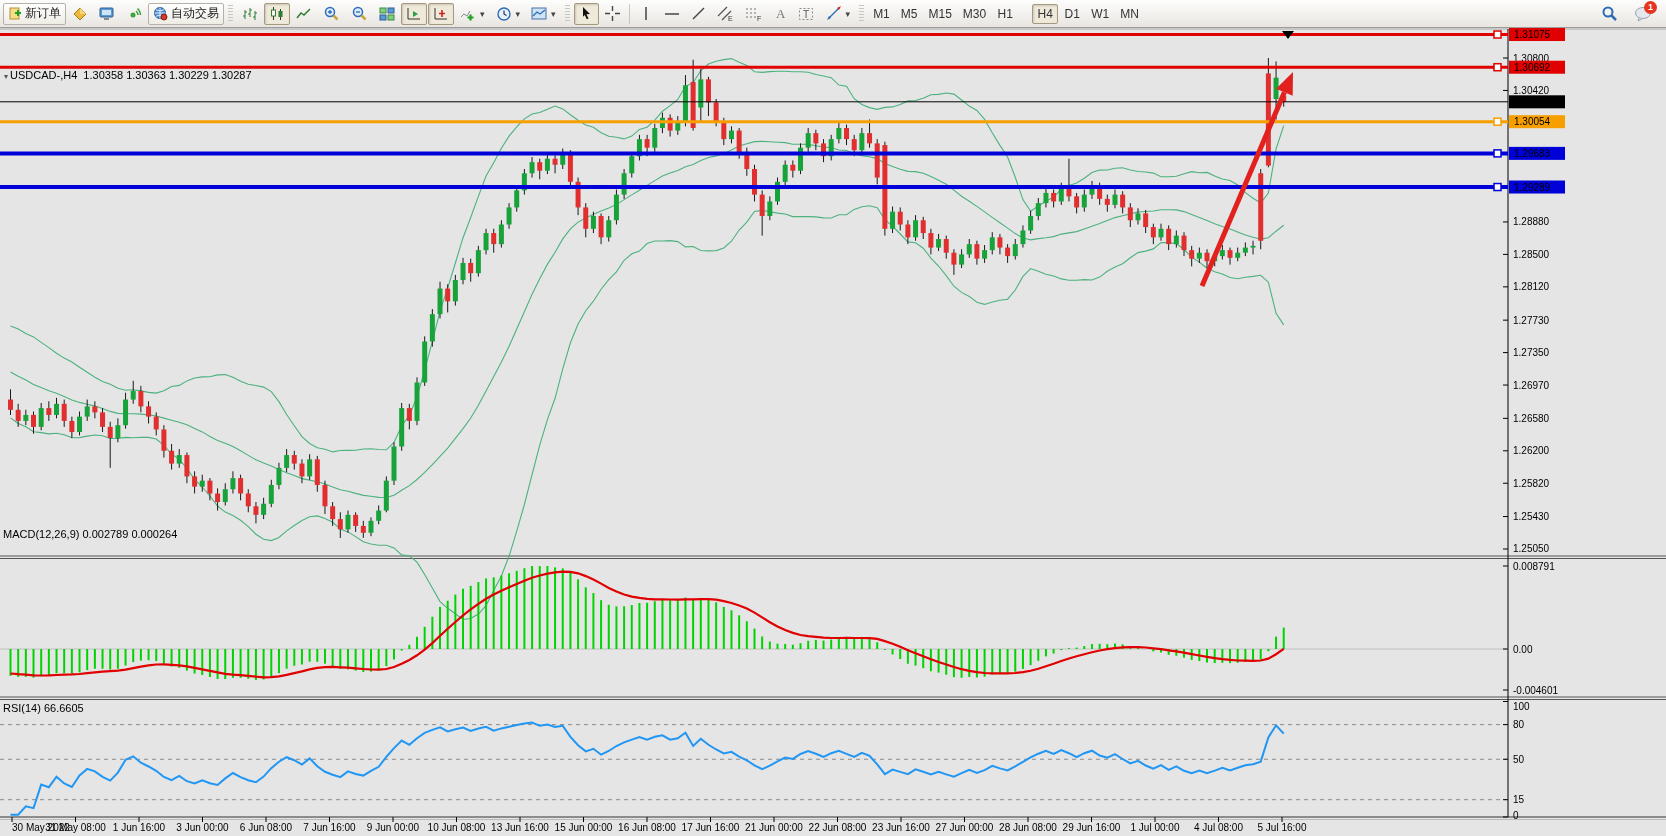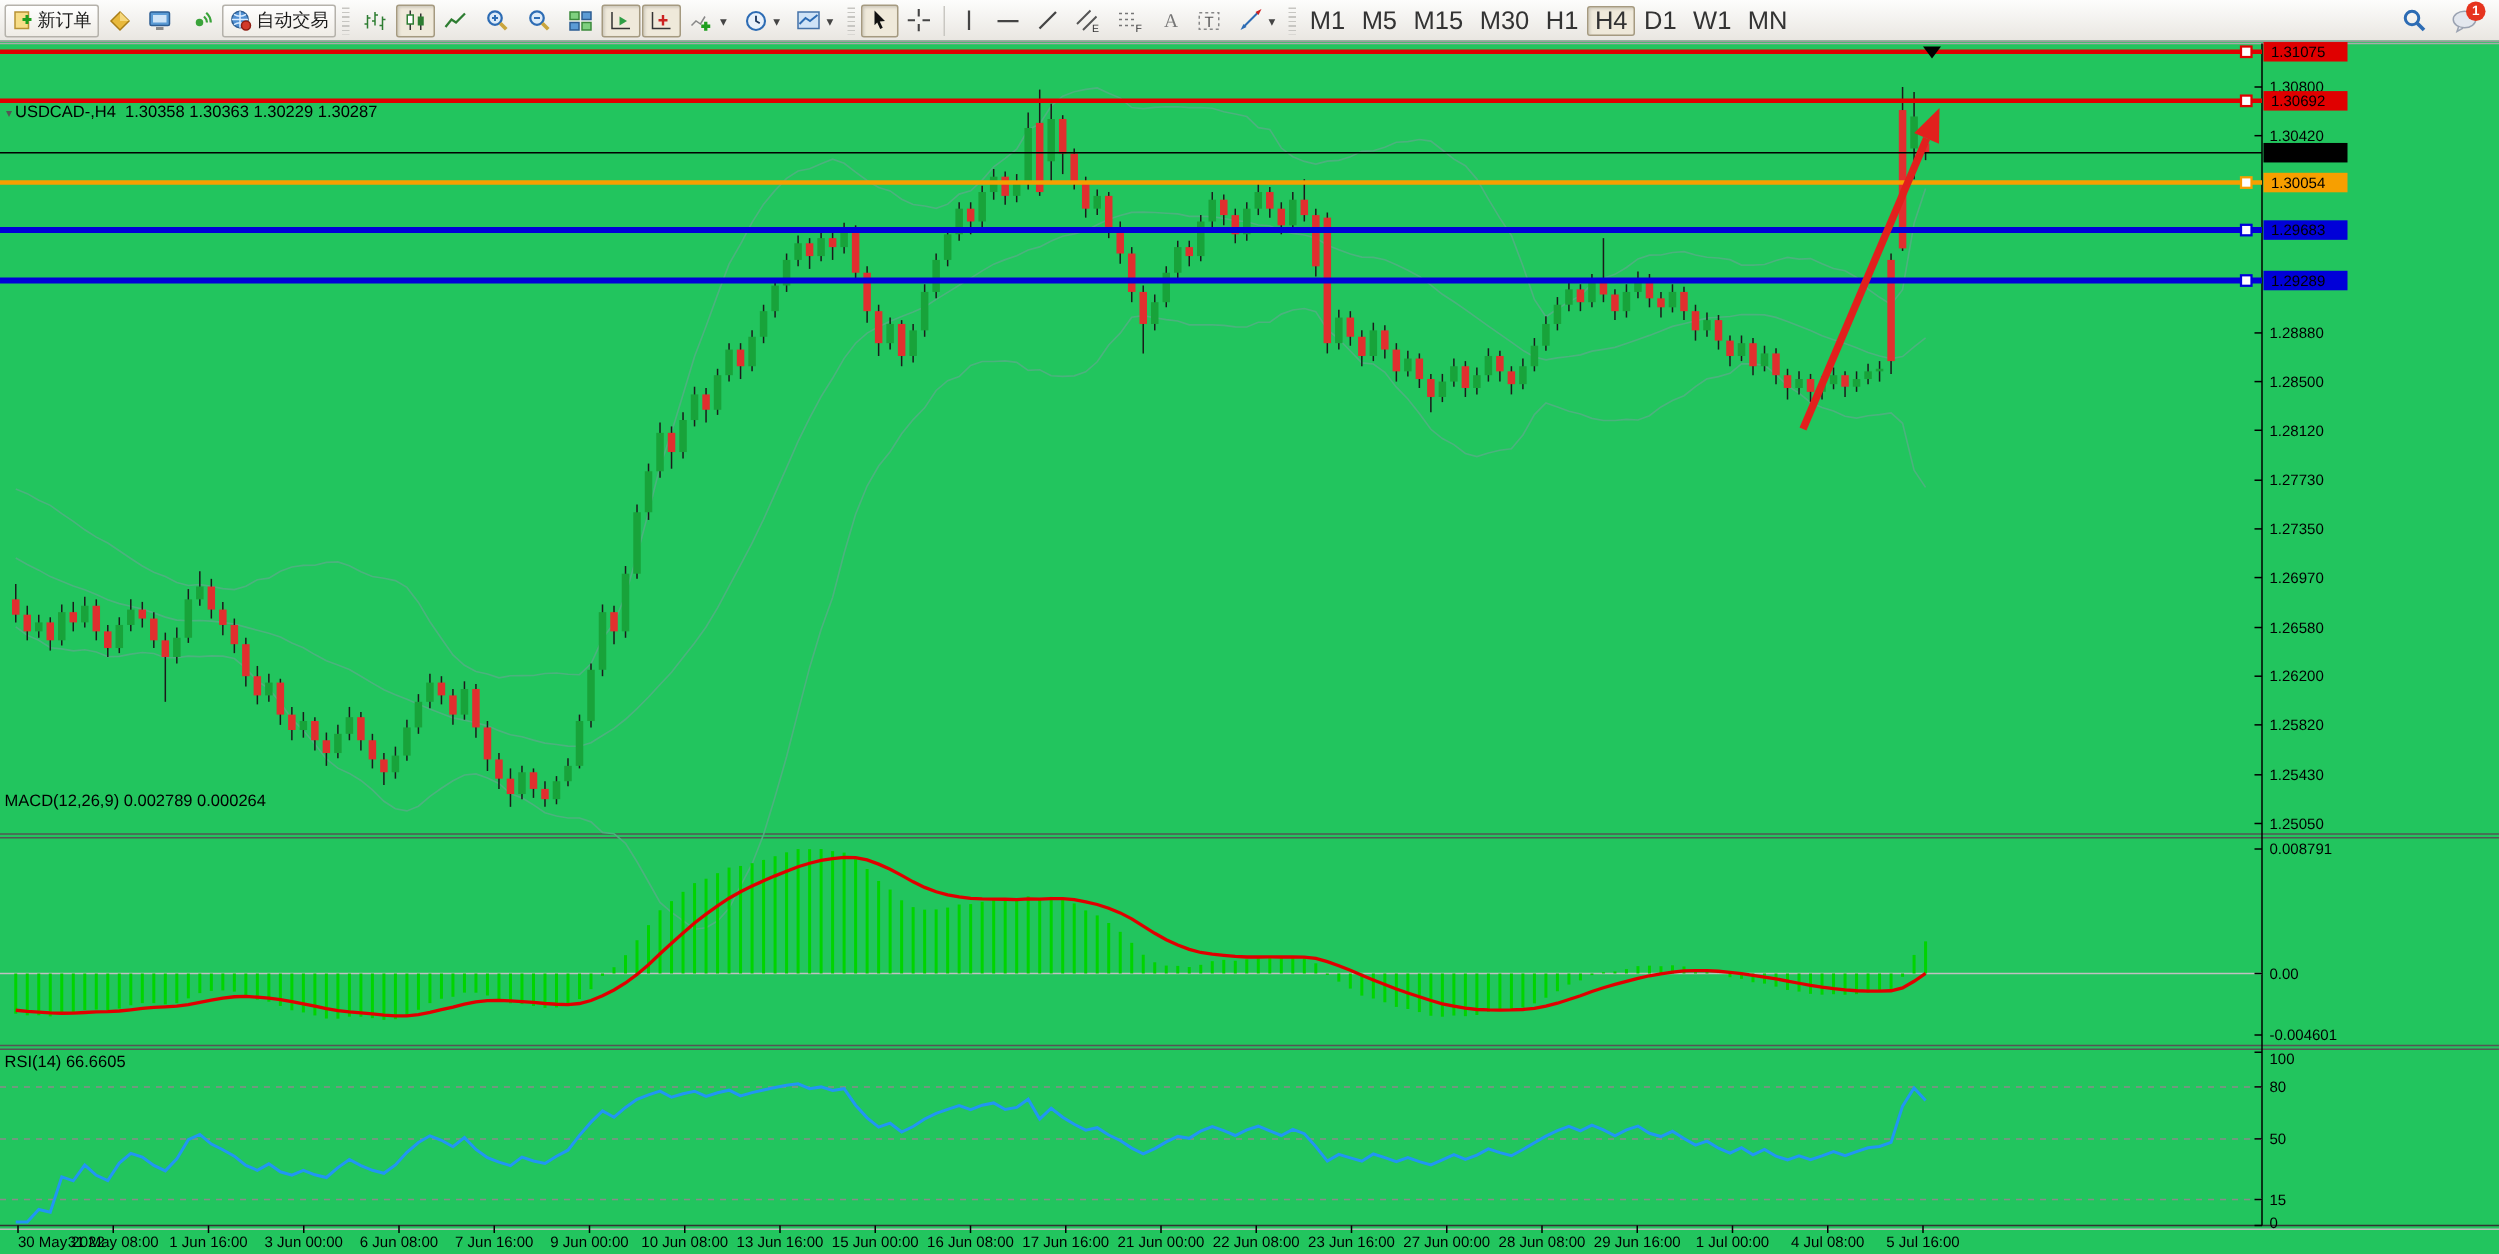--- a/index.html
+++ b/index.html
@@ -1,31 +1,31 @@
 <!DOCTYPE html>
 <html><head>
 <meta charset="utf-8">
 <style>
   html,body{margin:0;padding:0;background:#fff;}
-  #app{position:relative;width:1666px;height:836px;overflow:hidden;background:#22c55e;
+  #app{position:relative;width:1666px;height:836px;overflow:hidden;background:#e5e5e5;
        font-family:"Liberation Sans",sans-serif;-webkit-font-smoothing:antialiased;}
   
   #toolbar{position:absolute;left:0;top:0;width:1666px;height:28px;box-sizing:border-box;
     display:flex;align-items:center;gap:1px;padding:0 3px;
     background:linear-gradient(#fdfdfc,#e9e6e1);border-bottom:1px solid #9b9b9b;z-index:5;}
   .tbtn{height:22px;min-width:22px;box-sizing:border-box;display:flex;align-items:center;justify-content:center;
     gap:3px;padding:0 4px;border:1px solid transparent;border-radius:2px;font-size:12px;color:#1a1a1a;cursor:default;}
   .tbtn.pressed{background:#efe9da;border-color:#a59a80;box-shadow:inset 1px 1px 2px rgba(0,0,0,.15);}
   .tbtn.labeled{border:1px solid #b5b2ab;background:linear-gradient(#ffffff,#efece6);}
   .caret{font-size:9px;color:#444;margin-left:1px;}
   .thandle{width:5px;height:18px;margin:0 3px;
     background:repeating-linear-gradient(to bottom,#c7c6c2 0 1px,transparent 1px 3px);}
   .tsep{width:1px;height:20px;background:#c9c7c2;margin:0 3px;}
-  .tf{font-size:17px;color:#333;height:20px;min-width:26px;padding:0 4px;}
-  .tf.pressed{background:#efe9da;border-color:#a59a80;}
+  .tf{font-size:12px;color:#333;height:20px;min-width:26px;padding:0 4px;}
+  .tf.pressed{background:#efe9da;border-color:#a59a80;margin-left:13px;}
   #tb-right{margin-left:auto;display:flex;align-items:center;gap:6px;padding-right:6px;}
   .badge{position:absolute;right:-5px;top:-5px;width:13px;height:13px;border-radius:50%;background:#e6341e;
     color:#fff;font-size:9px;line-height:13px;text-align:center;font-weight:bold;}
   .iconwrap{position:relative;display:flex;align-items:center;}
   
   .pane-title{position:absolute;font-size:11px;color:#000;z-index:3;white-space:pre;}
   .tri{color:#555;font-size:8px;margin-right:2px;}
   
   #chart-svg{position:absolute;left:0;top:0;z-index:1;}
   #chart-svg text{font-family:"Liberation Sans",sans-serif;font-size:10px;fill:#000;}

